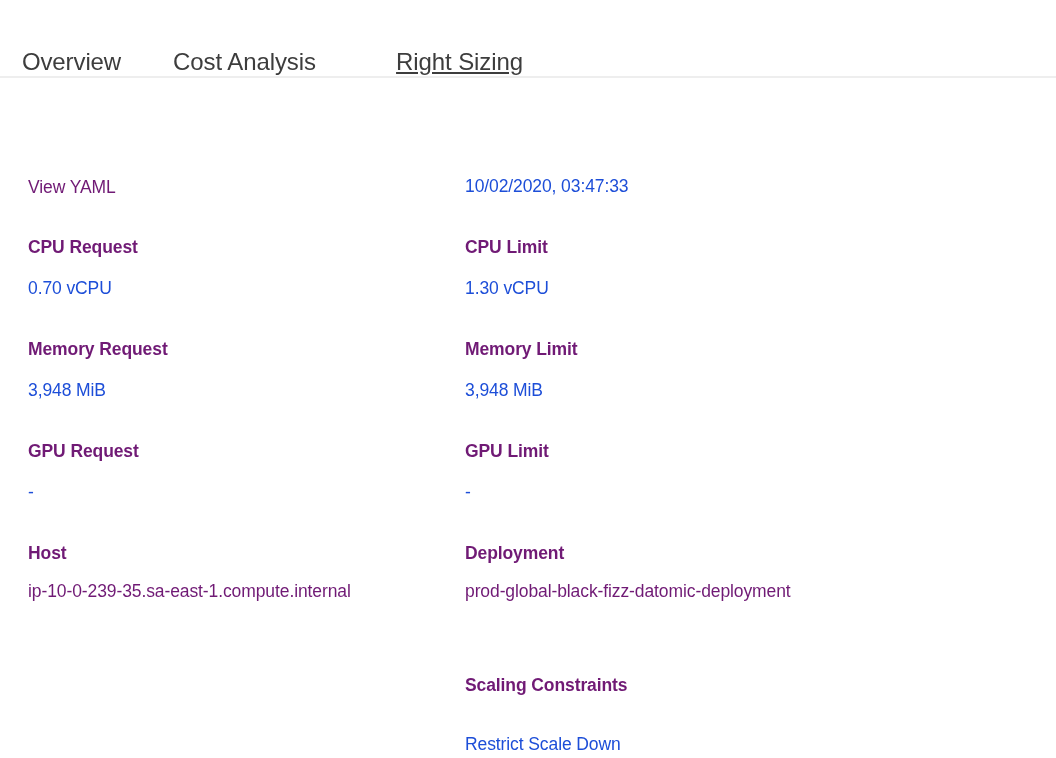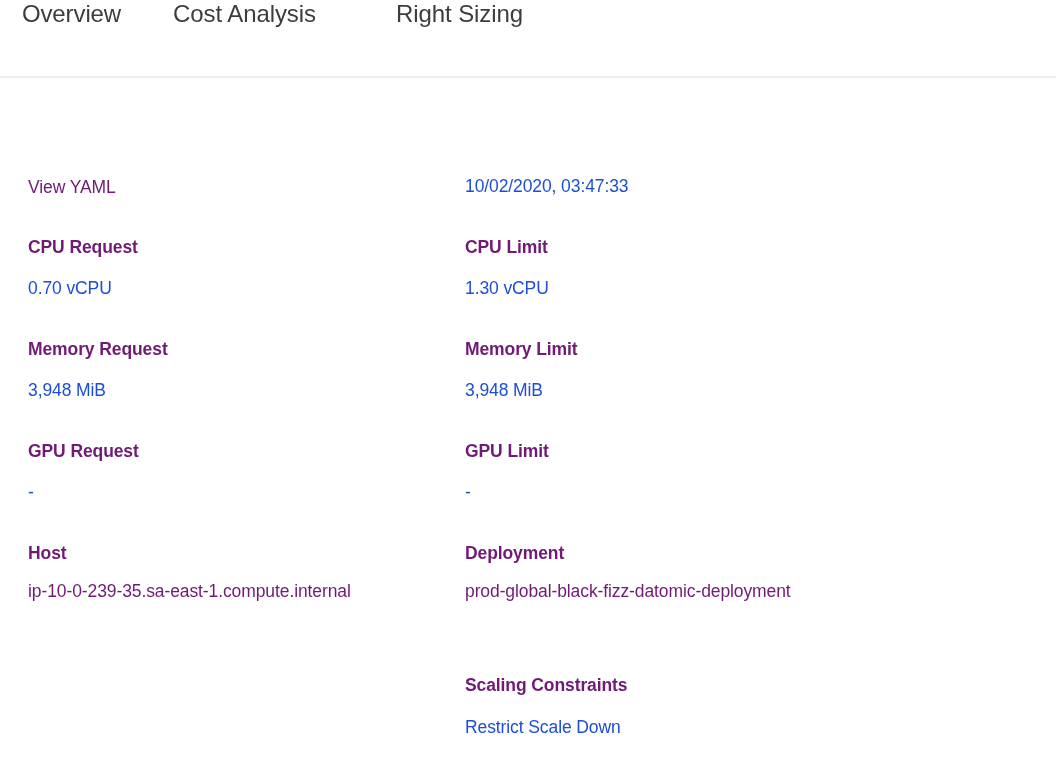--- a/index.html
+++ b/index.html
@@ -35,32 +35,32 @@
     align-items: center;
     height: 76px;
     padding: 0;
     margin: 0;
     list-style: none;
   }
   .tab {
     position: relative;
     height: 76px;
     display: flex;
-    align-items: flex-start;
+    align-items: flex-end;
     justify-content: center;
     font-size: 24px;
     letter-spacing: -0.1px;
     color: #3d3d3d;
     cursor: pointer;
     box-sizing: border-box;
     white-space: nowrap;
   }
   .tab-0 { width: 143px; }
   .tab-1 { width: 203px; }
-  .tab-2 { width: 227px; }
+  .tab-2 { width: 227px; text-decoration: underline; }
   .tab-3 { width: 236px; }
   .tab-4 { width: 247px; }
   .tab.active {
     color: #3b82f6;
     font-weight: 600;
   }
   .tab.active .tab-underline {
     position: absolute;
     left: 0;
     right: 10px;
@@ -121,21 +121,21 @@
   .r-date      { position: absolute; top: 96px;  }
   .r-lbl-1     { position: absolute; top: 158px; }
   .r-val-1     { position: absolute; top: 198px; }
   .r-lbl-2     { position: absolute; top: 260px; }
   .r-val-2     { position: absolute; top: 300px; }
   .r-lbl-3     { position: absolute; top: 362px; }
   .r-val-3     { position: absolute; top: 402px; }
   .r-lbl-4     { position: absolute; top: 464px; }
   .r-val-4     { position: absolute; top: 498px; }
   .r-lbl-5     { position: absolute; top: 596px; }
-  .r-val-5a    { position: absolute; top: 637px; text-align: right; }
+  .r-val-5a    { position: absolute; top: 654px; text-align: right; }
 </style>
 </head>
 <body>
 
 <div class="tabbar">
   <ul class="tabs">
     <li class="tab tab-0">
       <span>Overview</span>
     </li>
     <li class="tab tab-1">

